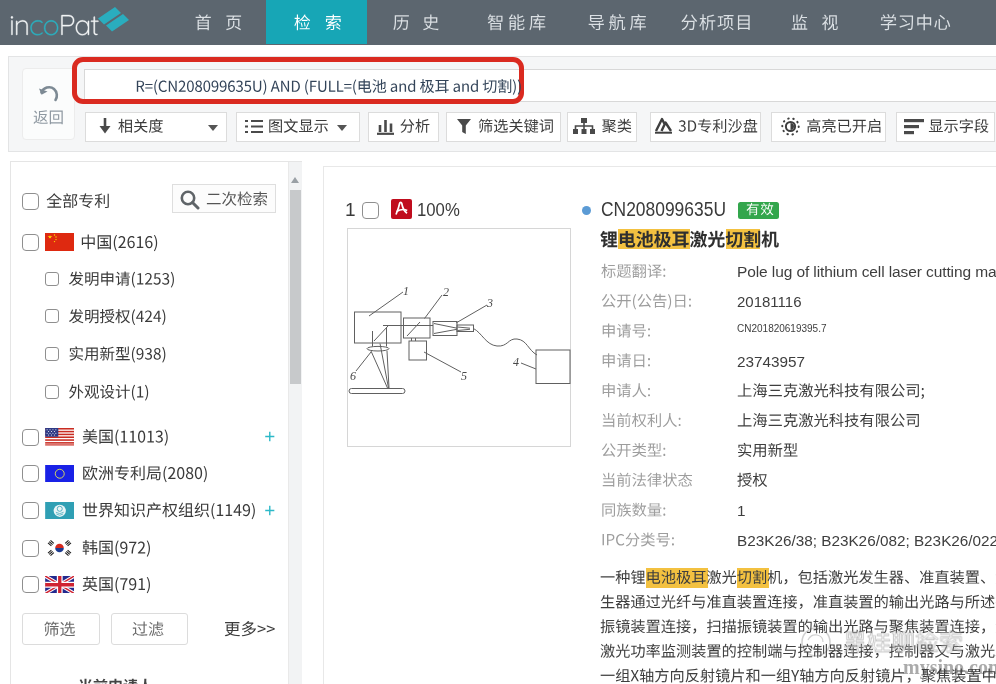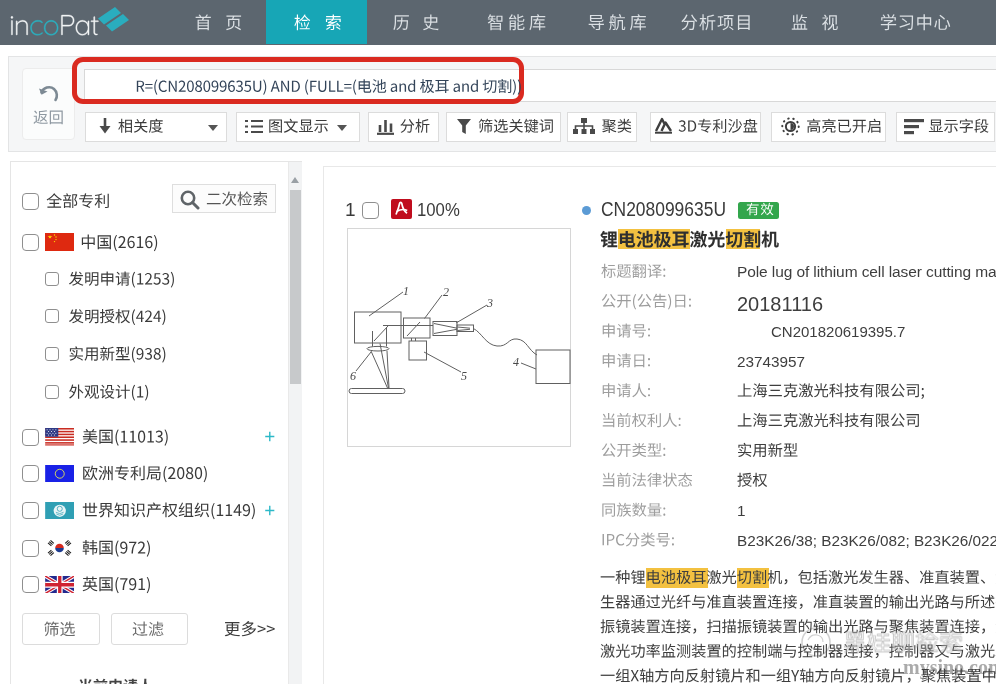--- a/index.html
+++ b/index.html
@@ -239,22 +239,22 @@
 
 <div class="abs" style="left:737.5px;top:201.5px;width:41px;height:17.5px;background:#33a64c;border-radius:2.5px;"></div>
 
 <div class="abs" style="left:617.5px;top:229px;width:72px;height:20px;background:#f3c140;"></div>
 <div class="abs" style="left:725.5px;top:229px;width:34px;height:20px;background:#f3c140;"></div>
 
 <div class="abs" style="left:645.5px;top:567.5px;width:62px;height:20px;background:#f3c140;"></div>
 <div class="abs" style="left:736.5px;top:567.5px;width:32px;height:20px;background:#f3c140;"></div>
 
 <div class="abs" style="left:737px;top:262.5px;font-size:15.5px;color:#3e3e3e;letter-spacing:-0.1px;white-space:nowrap;">Pole lug of lithium cell laser cutting machine</div>
-<div class="abs" style="left:737px;top:293px;font-size:20px;color:#3e3e3e;">20181116</div>
-<div class="abs" style="left:771px;top:323px;font-size:15px;color:#3e3e3e;">CN201820619395.7</div>
+<div class="abs" style="left:737px;top:293px;font-size:15px;color:#3e3e3e;">20181116</div>
+<div class="abs" style="left:737px;top:323px;font-size:10px;color:#3e3e3e;">CN201820619395.7</div>
 <div class="abs" style="left:737px;top:353px;font-size:15.3px;color:#3e3e3e;">23743957</div>
 <div class="abs" style="left:737px;top:502px;font-size:15.3px;color:#3e3e3e;">1</div>
 <div class="abs" style="left:737px;top:532px;font-size:15.3px;color:#3e3e3e;white-space:nowrap;">B23K26/38; B23K26/082; B23K26/022</div>
 
 <svg class="abs" style="left:790px;top:620px" width="206" height="64" viewBox="0 0 206 64">
   <g opacity="0.55">
     <circle cx="26" cy="22" r="14" fill="#fdfdfd" fill-opacity="0.5" stroke="#ababab" stroke-width="1.5"></circle>
     <path d="M18 20 Q21 14 27 15 Q33 16 33 22 M20 27 Q26 31 32 26" stroke="#ababab" stroke-width="1.2" fill="none"></path>
   </g>
 </svg>

